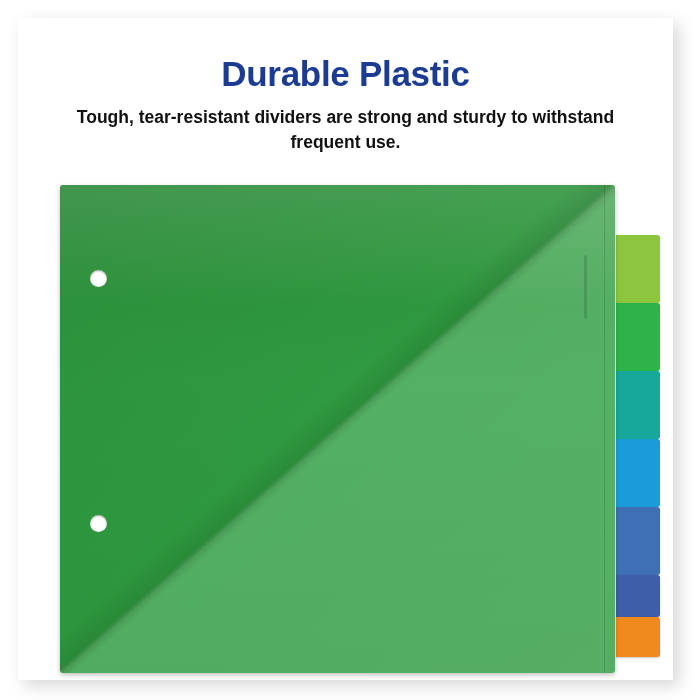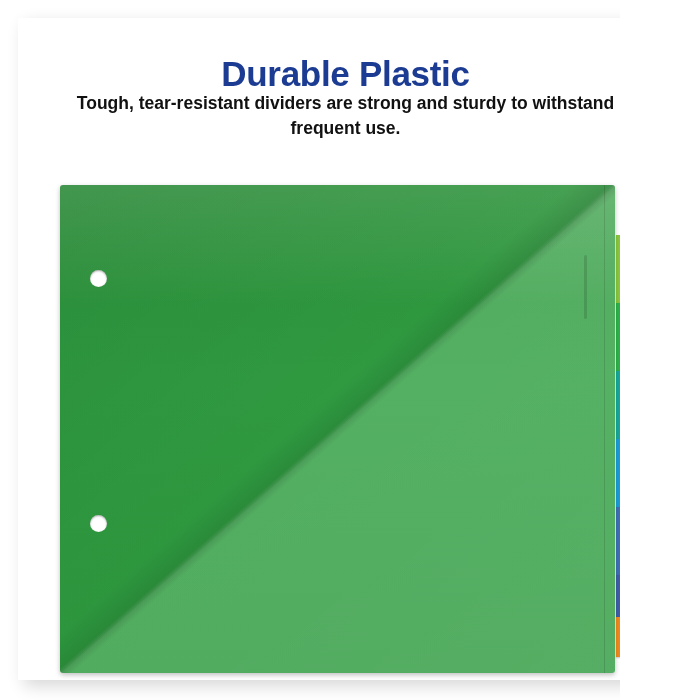--- a/index.html
+++ b/index.html
@@ -8,21 +8,21 @@
     background: #ffffff;
   }
   body {
     width: 700px;
     height: 700px;
     font-family: "Liberation Sans", sans-serif;
     overflow: hidden;
   }
   #stage {
     position: relative;
-    width: 620px;
+    width: 700px;
     height: 700px;
     background: #ffffff;
     overflow: hidden;
   }
   
   #card {
     position: absolute;
     left: 18px;
     top: 18px;
     width: 655px;
@@ -39,21 +39,21 @@
     width: 655px;
     text-align: center;
     color: #1b3c92;
     font-size: 35px;
     font-weight: bold;
     letter-spacing: -0.3px;
   }
   #subhead {
     position: absolute;
     left: 45px;
-    top: 73px;
+    top: 87px;
     width: 565px;
     text-align: center;
     color: #111111;
     font-size: 17.5px;
     font-weight: bold;
     line-height: 1.45;
   }
 
   
   #product {

